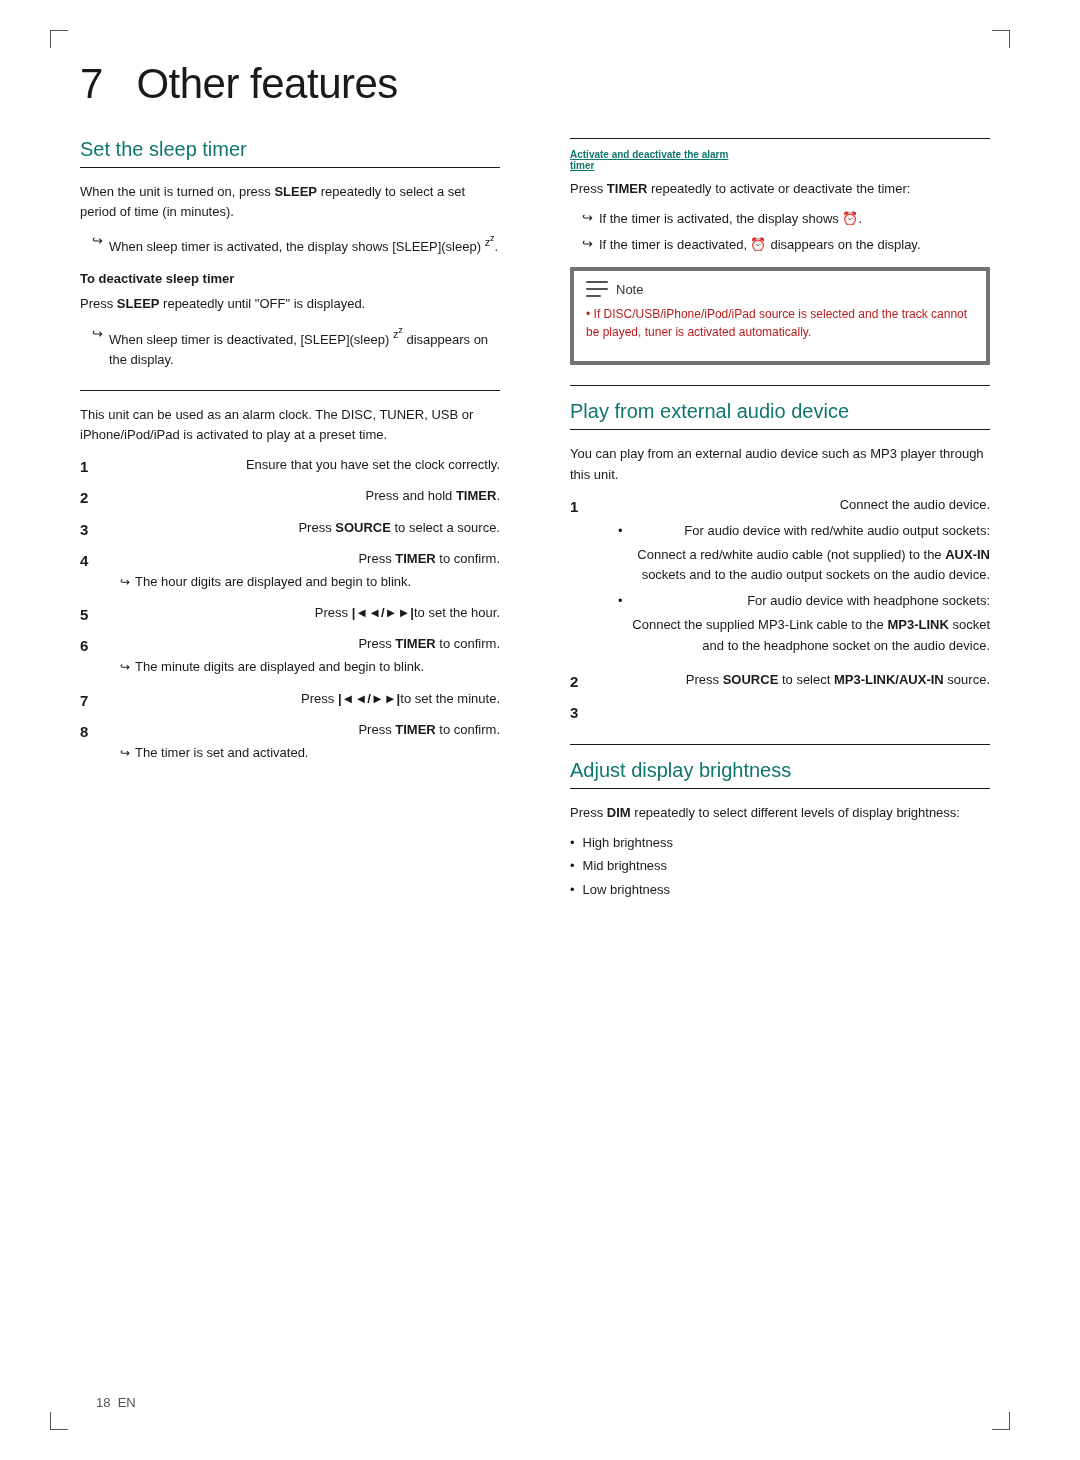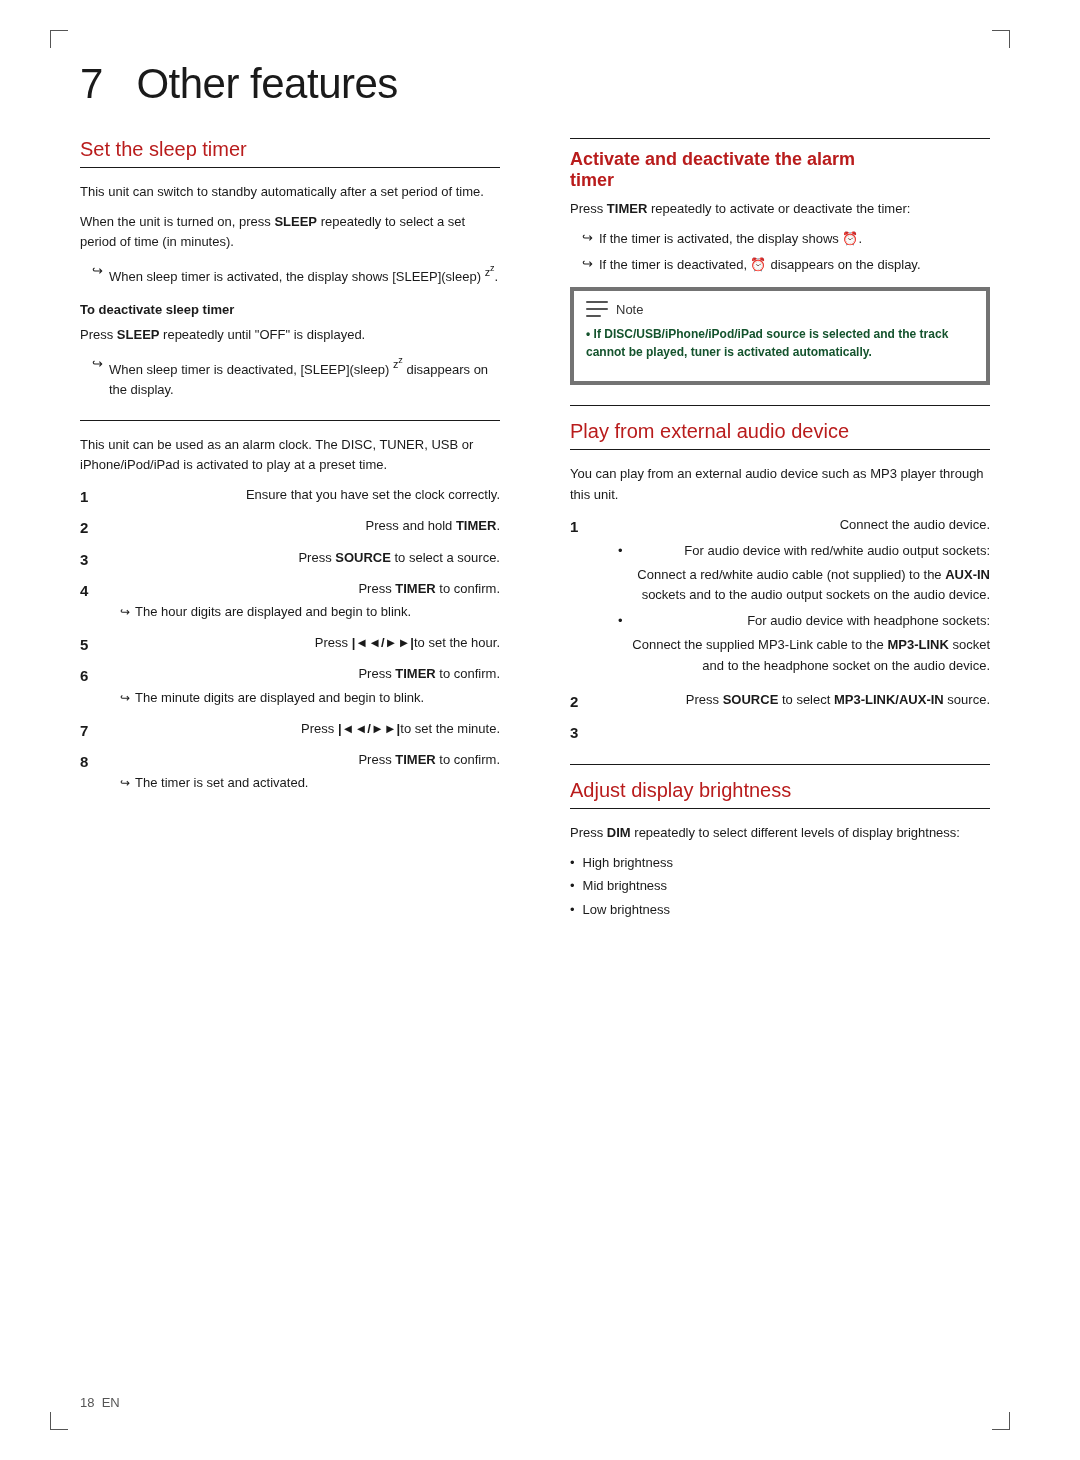--- a/index.html
+++ b/index.html
@@ -89,21 +89,21 @@
     }
 
     .chapter-title span.chapter-num {
       font-size: 42px;
       font-weight: 300;
     }
 
     h2 {
       font-size: 20px;
       font-weight: 400;
-      color: #b91c1c;
+      color: #0f766e;
       border-bottom: 1.5px solid #1a1a1a;
       padding-bottom: 6px;
       margin-bottom: 14px;
       letter-spacing: 0;
     }
 
     h3 {
       font-size: 13px;
       font-weight: 700;
       margin-bottom: 8px;
@@ -226,22 +226,21 @@
 
     .note-label {
       font-size: 13px;
       font-weight: 500;
       color: #333;
     }
 
     .note-text {
       font-size: 12px;
       line-height: 1.5;
-      color: #14532d;
-      font-weight: bold;
+      color: #b91c1c;
     }
 
     .bullet-list {
       list-style: none;
       padding: 0;
       margin: 0;
     }
 
     .bullet-list li {
       display: flex;
@@ -285,36 +284,37 @@
       font-size: 13px;
       line-height: 1.55;
       padding-left: 0;
       margin-top: 4px;
       display: block;
     }
 
     .page-footer {
       position: absolute;
       bottom: 50px;
-      left: 80px;
+      left: 96px;
       font-size: 13px;
       color: #555;
     }
 
     .section-top-line {
       border-top: 1.5px solid #1a1a1a;
       margin-bottom: 10px;
     }
 
     h2.subsection {
-      font-size: 18px;
+      font-size: 10px;
       font-weight: 700;
       border-bottom: none;
       margin-bottom: 8px;
       padding-bottom: 0;
+      text-decoration: underline;
     }
   </style>
 </head>
 <body>
 
 <div class="page">
 
   <div class="corner-tl"></div>
   <div class="corner-tr"></div>
   <div class="corner-bl"></div>
@@ -325,21 +325,20 @@
     <h1 class="chapter-title">
       <span class="chapter-num">7</span>
       &nbsp;&nbsp;<span>Other features</span>
     </h1>
 
     <div class="left-col">
 
       <section>
         <h2>Set the sleep timer</h2>
 
-        <p>This unit can switch to standby automatically after a set period of time.</p>
 
         <p>
           <span>When the unit is turned on, press </span><span class="bold">SLEEP</span><span> repeatedly to select a set period of time (in minutes).</span>
         </p>
 
         <div class="arrow-item">
           <span class="arrow">↪</span>
           <span class="arrow-text">
             <span>When sleep timer is activated, the display shows [SLEEP](sleep) </span><sup>z<sup>z</sup></sup><span>.</span>
           </span>

